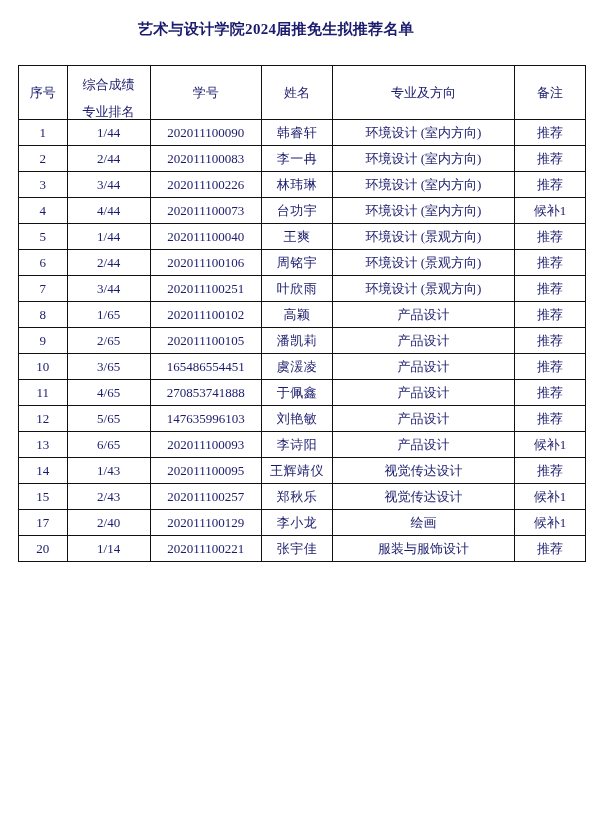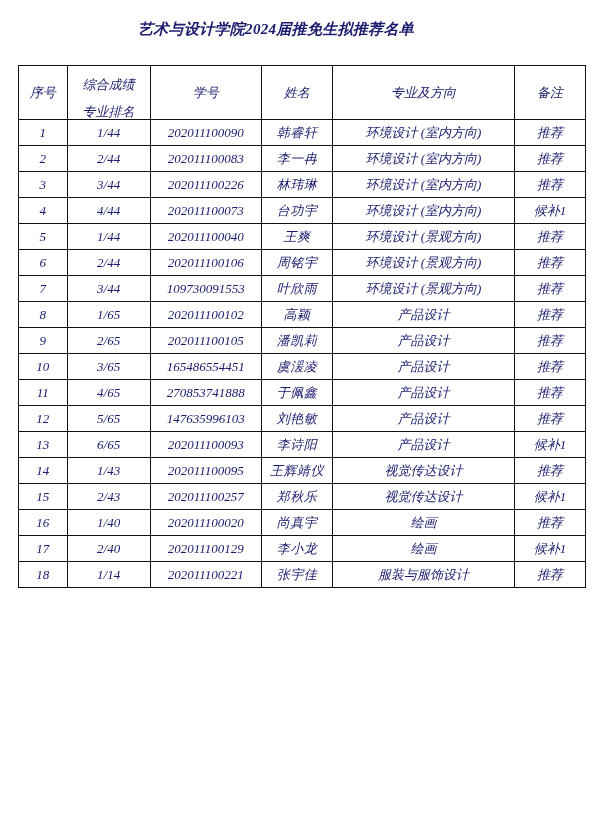--- a/index.html
+++ b/index.html
@@ -12,21 +12,20 @@
     background: #ffffff;
     font-family: "Liberation Serif", "DejaVu Serif", serif;
     color: #000000;
     -webkit-font-smoothing: antialiased;
   }
   .page {
     position: relative;
     width: 552px;
     height: 822px;
     box-sizing: border-box;
-    font-style: italic;
   }
   .doc-title {
     text-align: center;
     font-size: 15px;
     font-weight: bold;
     color: #1a1a6e;
     padding-top: 20px;
     padding-bottom: 14px;
     letter-spacing: 0.3px;
   }
@@ -150,21 +149,21 @@
             <td class="cell-idx">6</td>
             <td class="cell-rank">2/44</td>
             <td class="cell-sid">202011100106</td>
             <td class="cell-name">周铭宇</td>
             <td class="cell-major">环境设计 (景观方向)</td>
             <td class="cell-note">推荐</td>
           </tr>
           <tr>
             <td class="cell-idx">7</td>
             <td class="cell-rank">3/44</td>
-            <td class="cell-sid">109730091553</td>
+            <td class="cell-sid">202011100251</td>
             <td class="cell-name">叶欣雨</td>
             <td class="cell-major">环境设计 (景观方向)</td>
             <td class="cell-note">推荐</td>
           </tr>
           <tr>
             <td class="cell-idx">8</td>
             <td class="cell-rank">1/65</td>
             <td class="cell-sid">202011100102</td>
             <td class="cell-name">高颖</td>
             <td class="cell-major">产品设计</td>
@@ -220,37 +219,29 @@
           </tr>
           <tr>
             <td class="cell-idx">15</td>
             <td class="cell-rank">2/43</td>
             <td class="cell-sid">202011100257</td>
             <td class="cell-name">郑秋乐</td>
             <td class="cell-major">视觉传达设计</td>
             <td class="cell-note">候补1</td>
           </tr>
           <tr>
-            <td class="cell-idx">16</td>
-            <td class="cell-rank">1/40</td>
-            <td class="cell-sid">202011100020</td>
-            <td class="cell-name">尚真宇</td>
-            <td class="cell-major">绘画</td>
-            <td class="cell-note">推荐</td>
-          </tr>
-          <tr>
             <td class="cell-idx">17</td>
             <td class="cell-rank">2/40</td>
             <td class="cell-sid">202011100129</td>
             <td class="cell-name">李小龙</td>
             <td class="cell-major">绘画</td>
             <td class="cell-note">候补1</td>
           </tr>
           <tr>
-            <td class="cell-idx">18</td>
+            <td class="cell-idx">20</td>
             <td class="cell-rank">1/14</td>
             <td class="cell-sid">202011100221</td>
             <td class="cell-name">张宇佳</td>
             <td class="cell-major">服装与服饰设计</td>
             <td class="cell-note">推荐</td>
           </tr>
         </tbody>
     </table>
   </div>
 

